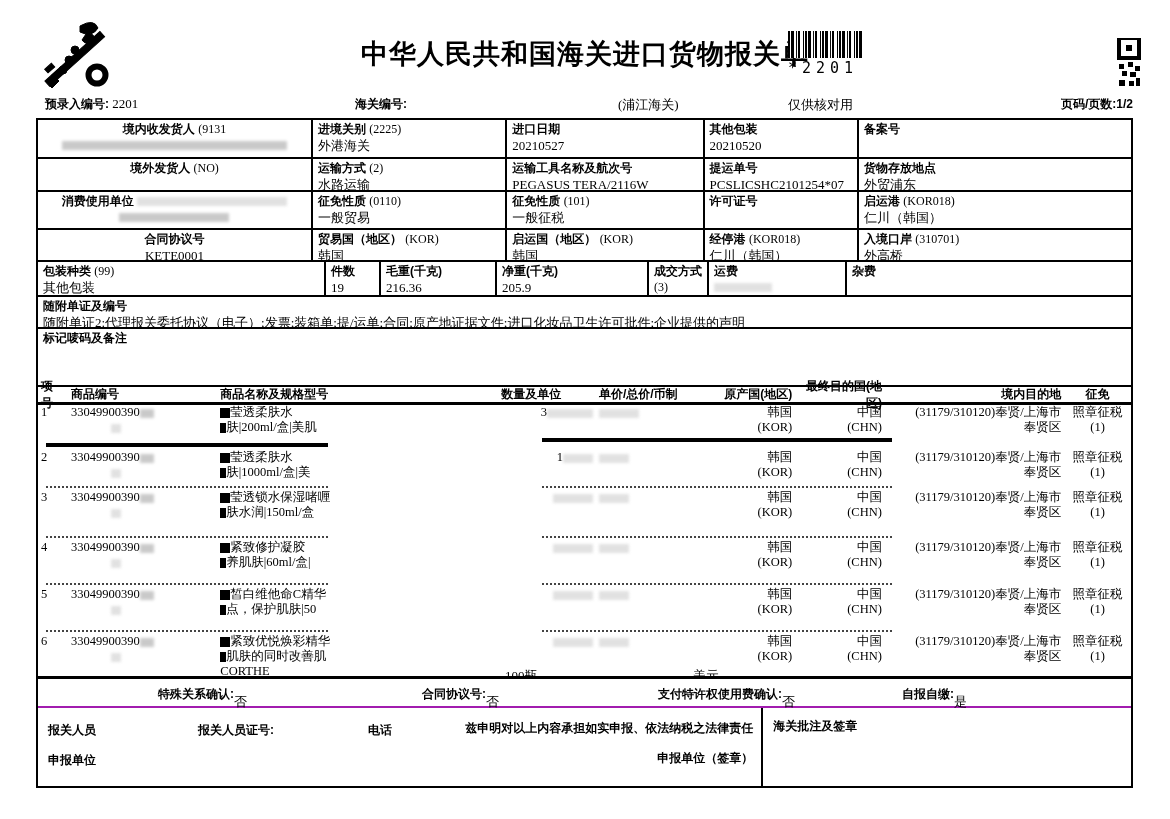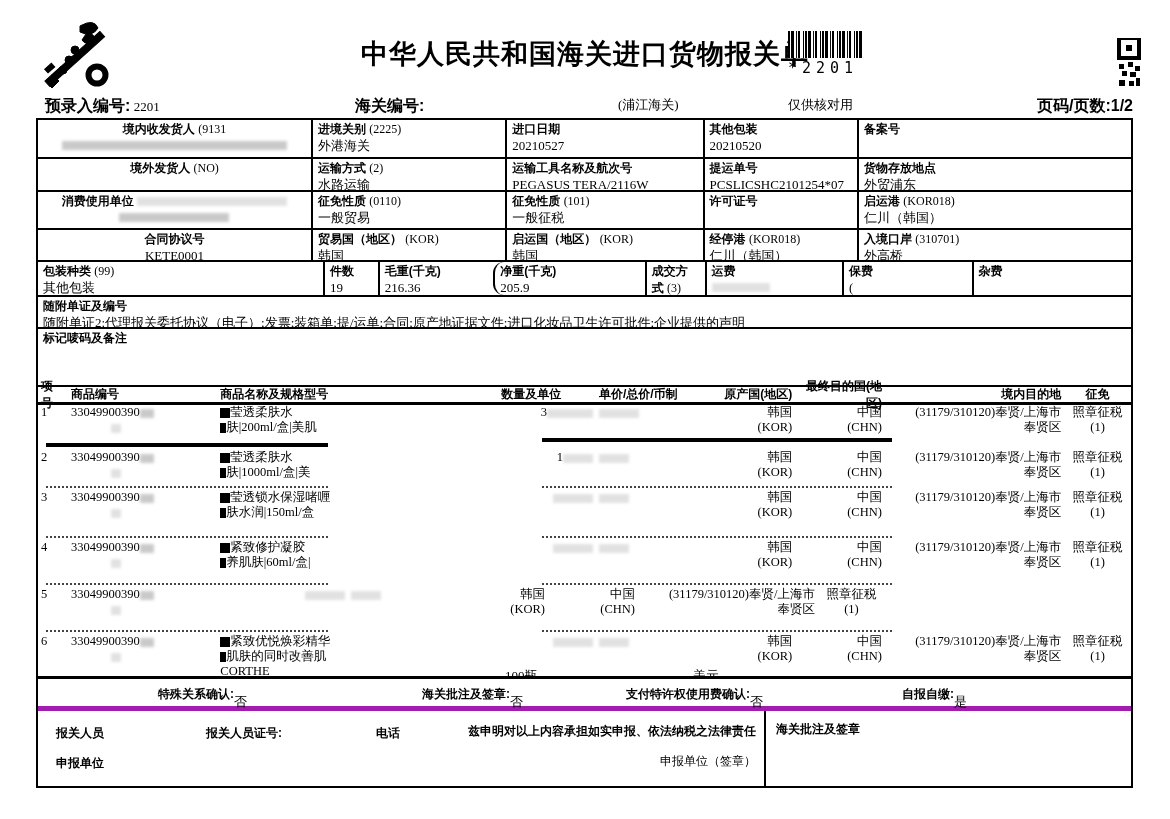--- a/index.html
+++ b/index.html
@@ -25,21 +25,21 @@
     background: repeating-linear-gradient(90deg,
       #000 0 2px, #fff 2px 3px, #000 3px 6px, #fff 6px 8px,
       #111 8px 9px, #fff 9px 10px, #000 10px 12px, #fff 12px 15px,
       #000 15px 16px, #fff 16px 17px);
   }
   .barcode-text { font-family:"DejaVu Sans Mono", monospace; font-size:15px; letter-spacing:5px; margin-top:1px; }
   .qr { position:absolute; left:1117px; top:38px; width:24px; height:50px; }
   
   .meta-row { position:absolute; left:0; top:96px; width:1170px; height:20px; font-size:12px; }
   .meta-row .m { position:absolute; top:0; }
-  .meta-row b { font-size:16px; }
+  .meta-row b { font-size:12px; }
   .m-pre { left:45px; }
   .m-cus { left:355px; }
   .m-office { left:618px; font-family:"Liberation Serif", serif; font-size:13px;}
   .m-check { left:788px; font-family:"Liberation Serif", serif; font-size:13px;}
   .m-page { right:37px; }
   
   .sheet {
     position:absolute; left:36px; top:118px; width:1097px;
     border:2px solid #000;
     font-size:12px;
@@ -53,21 +53,21 @@
   .val { font-family:"Liberation Serif", serif; font-size:13px; line-height:15px; }
   .blur { display:inline-block; background:#8a8a8a; opacity:.45; filter:blur(1.5px); height:9px; border-radius:1px; vertical-align:middle; }
   .blur.light { opacity:.25; }
   
   .r1 .cell { height:37px; } .r2 .cell { height:31px; } .r3 .cell { height:36px; }
   .r4 .cell { height:30px; } .r5 .cell { height:33px; } .r6 .cell { height:30px; }
   .r7 .cell { height:56px; }
   
   .w1 { width:274px;text-align:center; } .w2 { width:195px; } .w3 { width:198px; } .w4 { width:155px; } .w5 { width:275px; }
   
-  .p1 { width:286px; } .p2 { width:55px; } .p3 { width:116px; } .p4 { width:152px;border-radius:11px; }
+  .p1 { width:286px; } .p2 { width:55px; } .p3 { width:116px; } .p4 { width:152px; }
   .p5 { width:60px; } .p6 { width:138px; } .p7 { width:130px; } .p8 { width:160px; }
   .full { width:1097px; }
   
   .ghead { display:flex; border-top:2px solid #000; border-bottom:3px solid #000; height:20px; font-weight:bold; align-items:center; }
   .ghead > div, .grow > div { overflow:hidden; padding:0 3px; }
   .gc1 { width:30px; } .gc2 { width:150px; } .gc3 { width:250px; } .gc4 { width:130px; text-align:right; }
   .gc5 { width:110px; } .gc6 { width:90px; text-align:right; } .gc7 { width:90px; text-align:right; }
   .gc8 { width:180px; text-align:right; } .gc9 { width:67px; text-align:center; }
   .ghead .gc4 { text-align:center; }
   .grow { display:flex; position:relative; font-family:"Liberation Serif", serif; font-size:12.5px; line-height:15px; }
@@ -78,30 +78,30 @@
   .sep.dot { border-top:2px dotted #444; }
   .seg-l { left:8px; width:282px; }
   .seg-m { left:504px; width:350px; }
   .clip { position:absolute; bottom:0; height:7px; overflow:hidden; font-size:13px; line-height:14px; }
   
   .confirm { position:relative; height:30px; border-top:3px solid #000; }
   .confirm span { position:absolute; top:7px; }
   .confirm b { font-size:12px; }
   .cv { font-family:"Liberation Serif", serif; font-size:13px; }
   
-  .footer { display:flex; border-top:5px solid #a21caf; height:80px;padding-left:8px; }
+  .footer { display:flex; border-top:2px solid #a21caf; height:80px; }
   .f-left { width:726px; position:relative; }
   .f-right { width:371px; border-left:2px solid #000; position:relative; }
   .f-left b, .f-right b { font-size:12px; }
   .fl-agent { position:absolute; left:10px; top:14px; }
   .fl-cert { position:absolute; left:160px; top:14px; }
   .fl-phone { position:absolute; left:330px; top:14px; }
   .fl-declare { position:absolute; right:8px; top:12px; width:300px; text-align:right; font-weight:bold; }
   .fl-unit { position:absolute; left:10px; top:44px; }
-  .fl-seal { position:absolute; right:8px; top:42px; font-weight:normal; }
+  .fl-seal { position:absolute; right:8px; top:42px; font-weight:bold; }
   .fr-notes { position:absolute; left:10px; top:10px; }
 </style>
 </head>
 <body>
 
 <div class="page">
 
   <svg class="emblem" viewBox="0 0 72 76">
     <g fill="#000" stroke="#000">
       <rect x="-4" y="33" width="74" height="7" transform="rotate(-42 36 38)"></rect>
@@ -270,24 +270,20 @@
       </div>
       <div class="cell p5">
         <b>成交方式</b>
         <span class="code">(3)</span>
         
       </div>
       <div class="cell p6">
         <b>运费</b>
         <div><span class="blur light" style="width:58px"></span></div>
       </div>
-      <div class="cell p7">
-        <b>保费</b>
-        <div class="val">(</div>
-      </div>
       <div class="cell p8">
         <b>杂费</b>
       </div>
     </div>
 
     <div class="frow r6">
       <div class="cell full">
         <b>随附单证及编号</b>
         <div class="val">随附单证2:代理报关委托协议（电子）;发票;装箱单;提/运单;合同;原产地证据文件;进口化妆品卫生许可批件;企业提供的声明</div>
       </div>
@@ -423,20 +419,24 @@
           <div>照章征税</div>
           <div>(1)</div>
         </div>
       <div class="sep dot seg-l" style="bottom:2px"></div>
       <div class="sep dot seg-m" style="bottom:2px"></div>
     </div>
 
     <div class="grow" style="height:47px">
       <div class="gc1"><span>5</span></div>
       <div class="gc2"><span class="ln">33049900390</span><span class="blur" style="width:14px"></span><div><span class="blur light" style="width:10px;margin-left:40px"></span></div></div>
+      <div class="gc3">
+          <div class="ln"><span class="bar" style="width:10px"></span><span>皙白维他命C精华</span></div>
+          <div class="ln"><span class="bar" style="width:6px"></span><span>点，保护肌肤|50</span></div>
+        </div>
       <div class="gc4"><span class="blur light" style="width:40px"></span></div>
       <div class="gc5"><span class="blur light" style="width:30px"></span></div>
       <div class="gc6">
           <div>韩国</div>
           <div>(KOR)</div>
         </div>
       <div class="gc7">
           <div>中国</div>
           <div>(CHN)</div>
         </div>
@@ -477,22 +477,22 @@
       <div class="gc9">
           <div>照章征税</div>
           <div>(1)</div>
         </div>
       <div class="clip" style="left:464px">100瓶</div>
       <div class="clip" style="left:652px">美元</div>
     </div>
 
     <div class="confirm">
       <span style="left:120px"><b>特殊关系确认:</b><span class="cv">否</span></span>
-      <span style="left:384px"><b>海关批注及签章:</b><span class="cv">否</span></span>
-      <span style="left:588px"><b>支付特许权使用费确认:</b><span class="cv">否</span></span>
+      <span style="left:384px"><b>合同协议号:</b><span class="cv">否</span></span>
+      <span style="left:620px"><b>支付特许权使用费确认:</b><span class="cv">否</span></span>
       <span style="left:864px"><b>自报自缴:</b><span class="cv">是</span></span>
     </div>
 
     <div class="footer">
       <div class="f-left">
         <b class="fl-agent">报关人员</b>
         <b class="fl-cert">报关人员证号:</b>
         <b class="fl-phone">电话</b>
         <div class="fl-declare">兹申明对以上内容承担如实申报、依法纳税之法律责任</div>
         <b class="fl-unit">申报单位</b>

